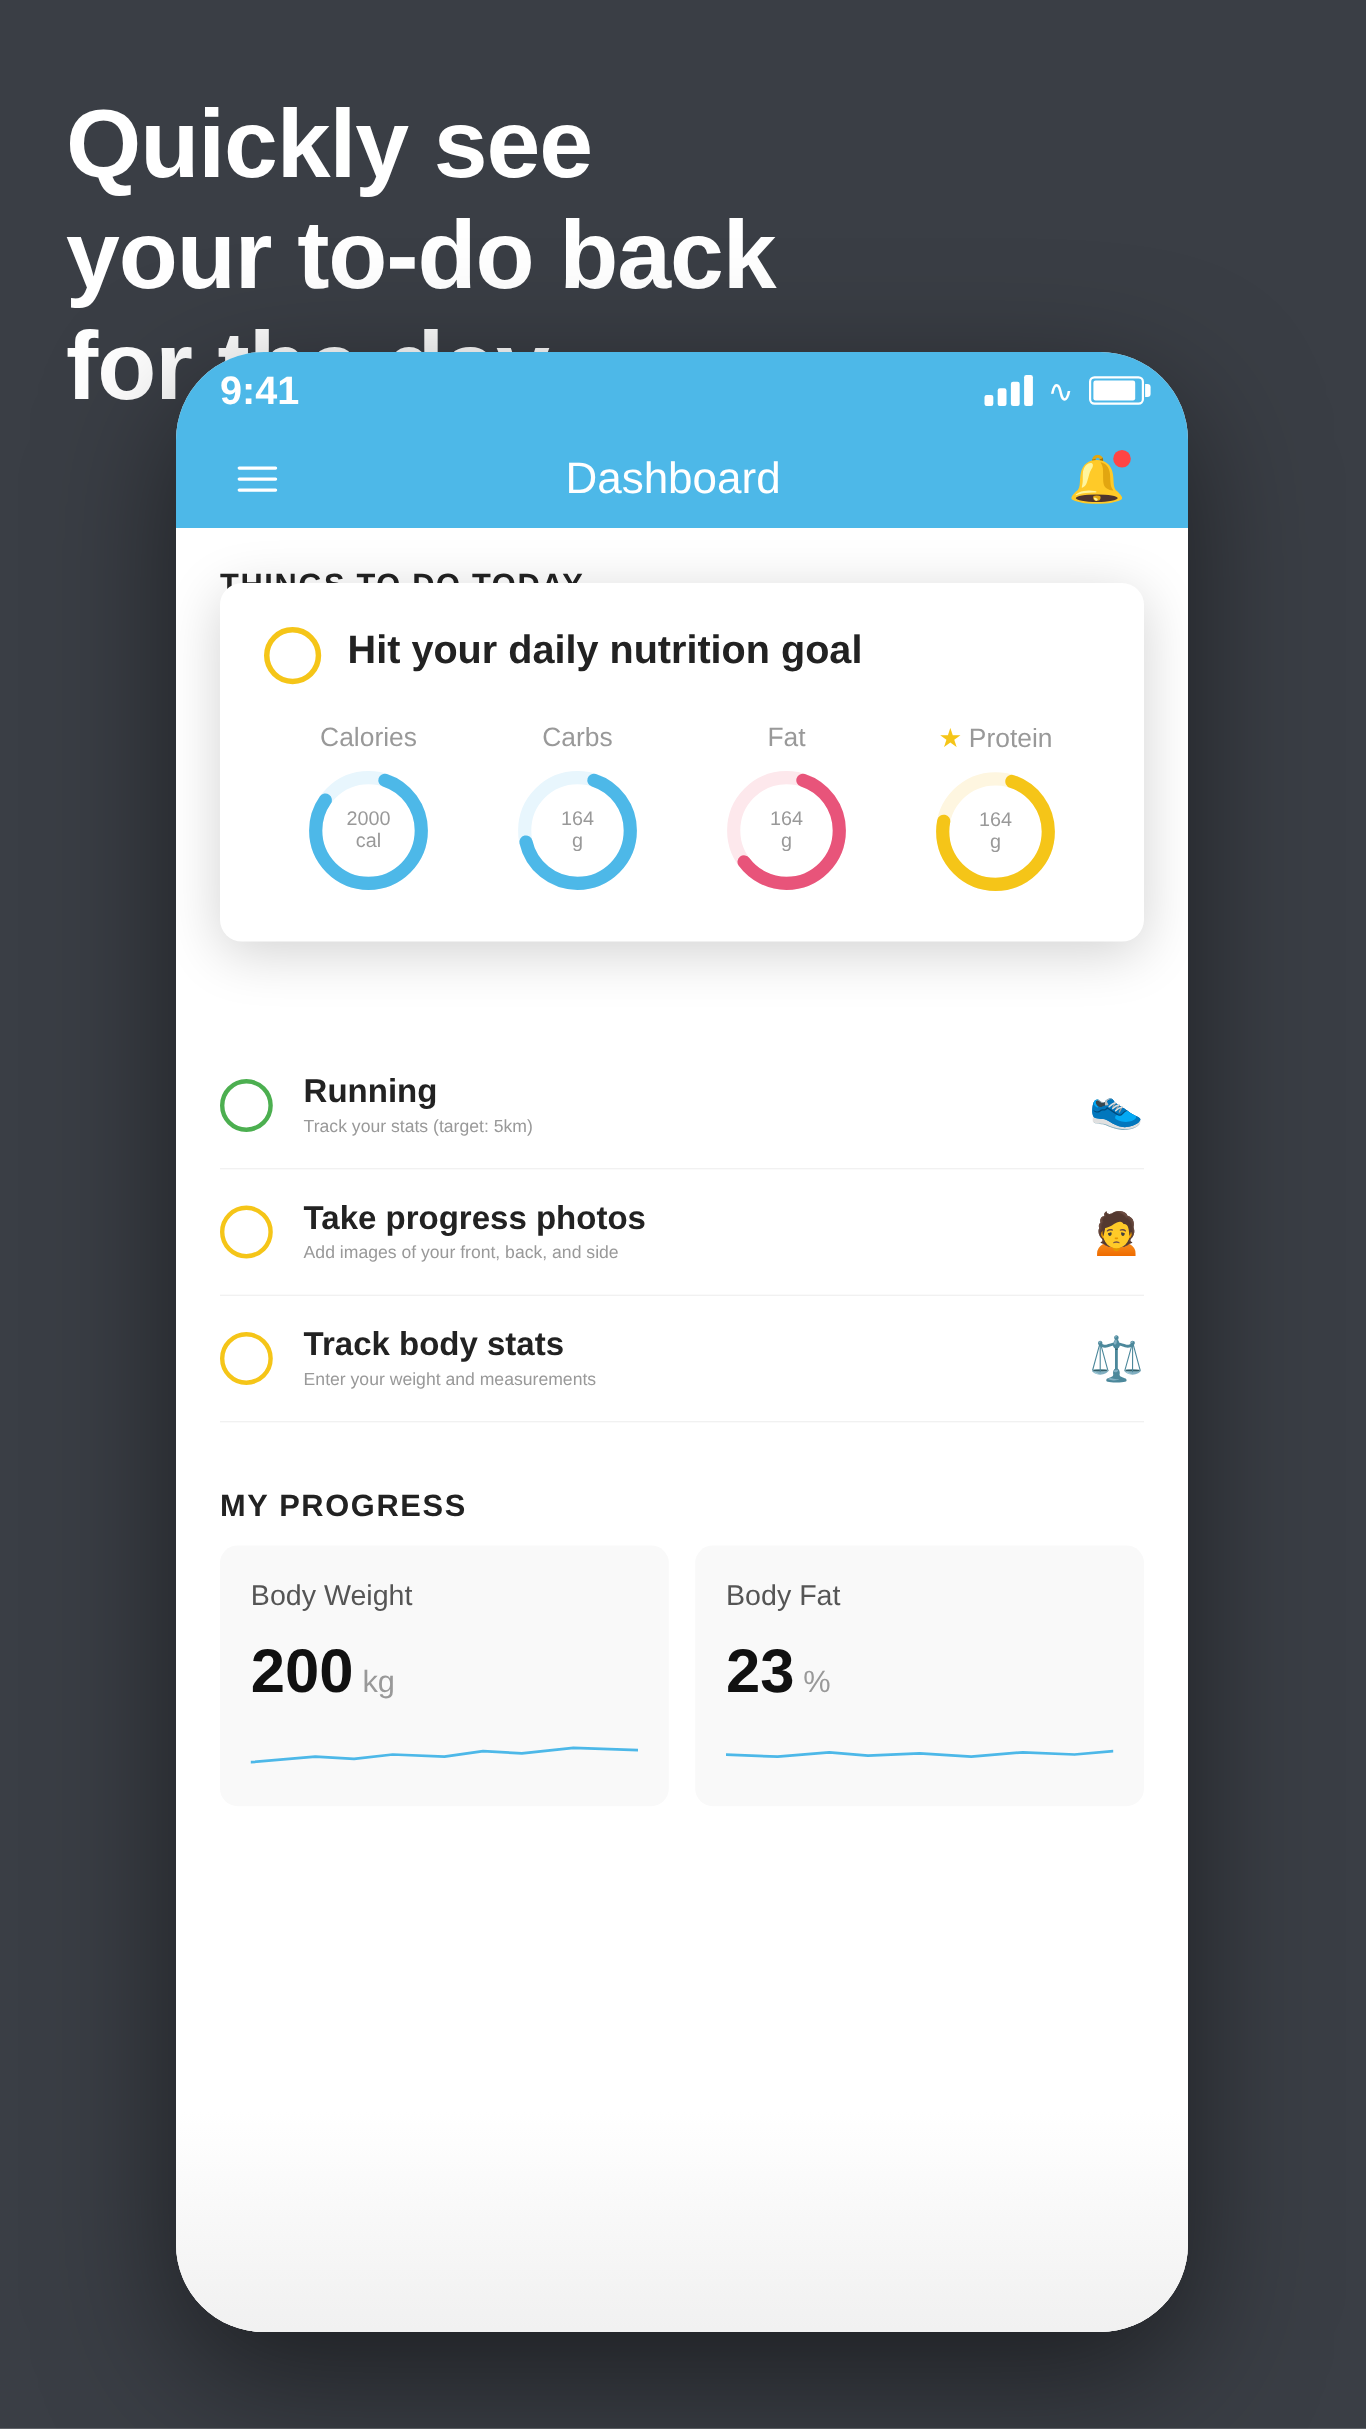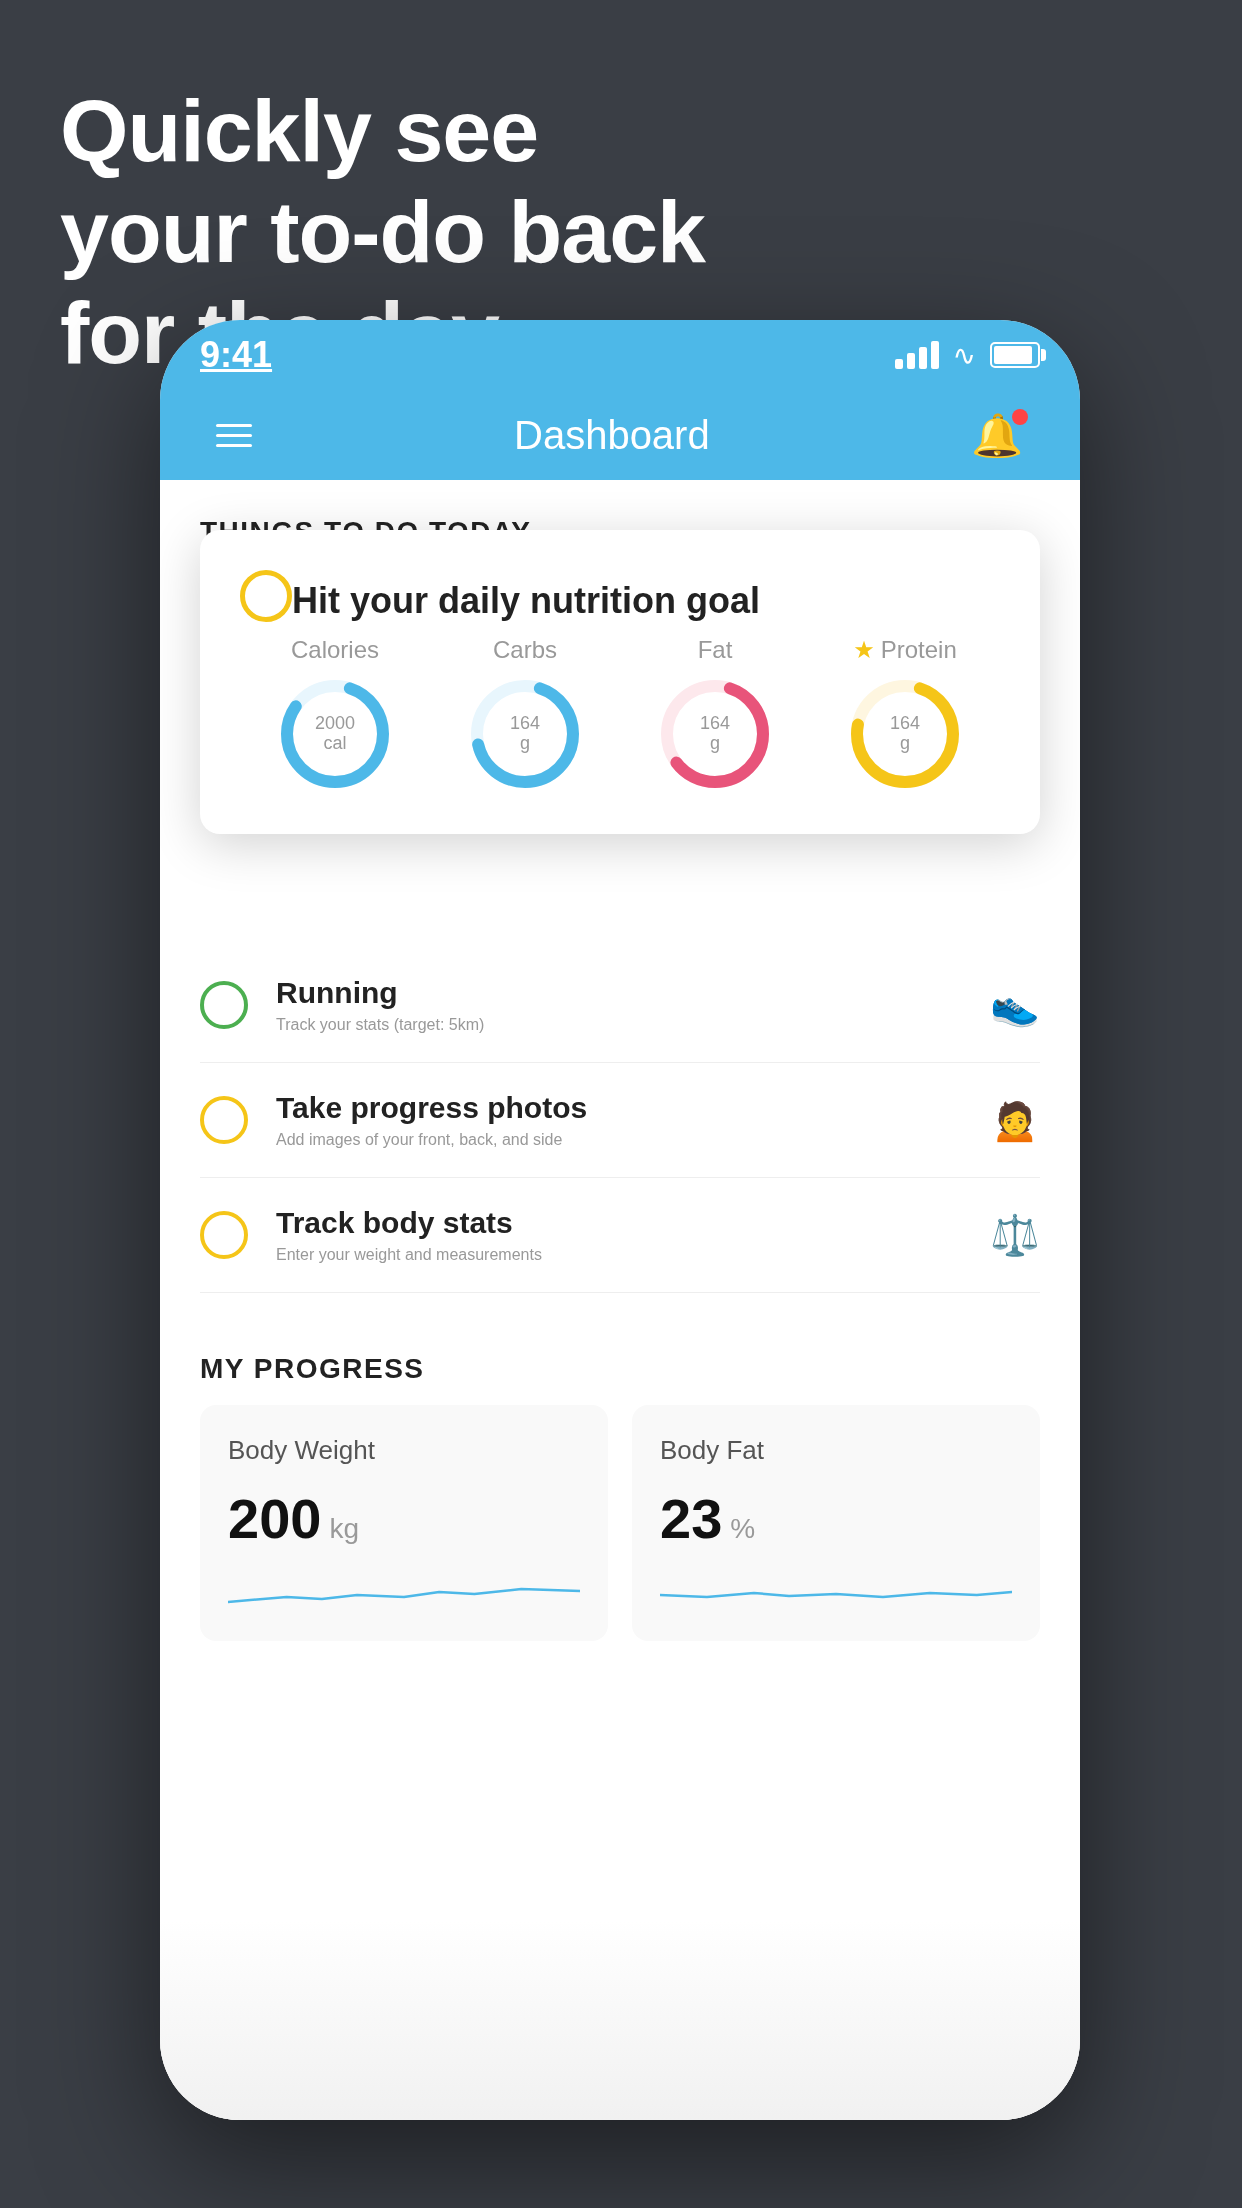--- a/index.html
+++ b/index.html
@@ -43,21 +43,20 @@
       height: 70px;
       display: flex;
       align-items: center;
       justify-content: space-between;
       padding: 0 40px;
     }
     .status-time {
       color: white;
       font-size: 36px;
       font-weight: 600;
-      text-decoration: underline;
     }
     .status-icons {
       display: flex;
       align-items: center;
       gap: 14px;
     }
     .signal-bars {
       display: flex;
       align-items: flex-end;
       gap: 4px;
@@ -168,22 +167,23 @@
       left: 40px;
       right: 40px;
       background: white;
       border-radius: 20px;
       padding: 40px;
       box-shadow: 0 10px 50px rgba(0,0,0,0.18);
       z-index: 10;
     }
     .todo-card-header {
       display: flex;
-      align-items: flex-end;
-      margin-bottom: 14px;
+      align-items: flex-start;
+      gap: 24px;
+      margin-bottom: 35px;
     }
     .circle-yellow {
       width: 52px;
       height: 52px;
       border-radius: 50%;
       border: 5px solid #f5c518;
       flex-shrink: 0;
     }
     .todo-card-title {
       font-size: 36px;

